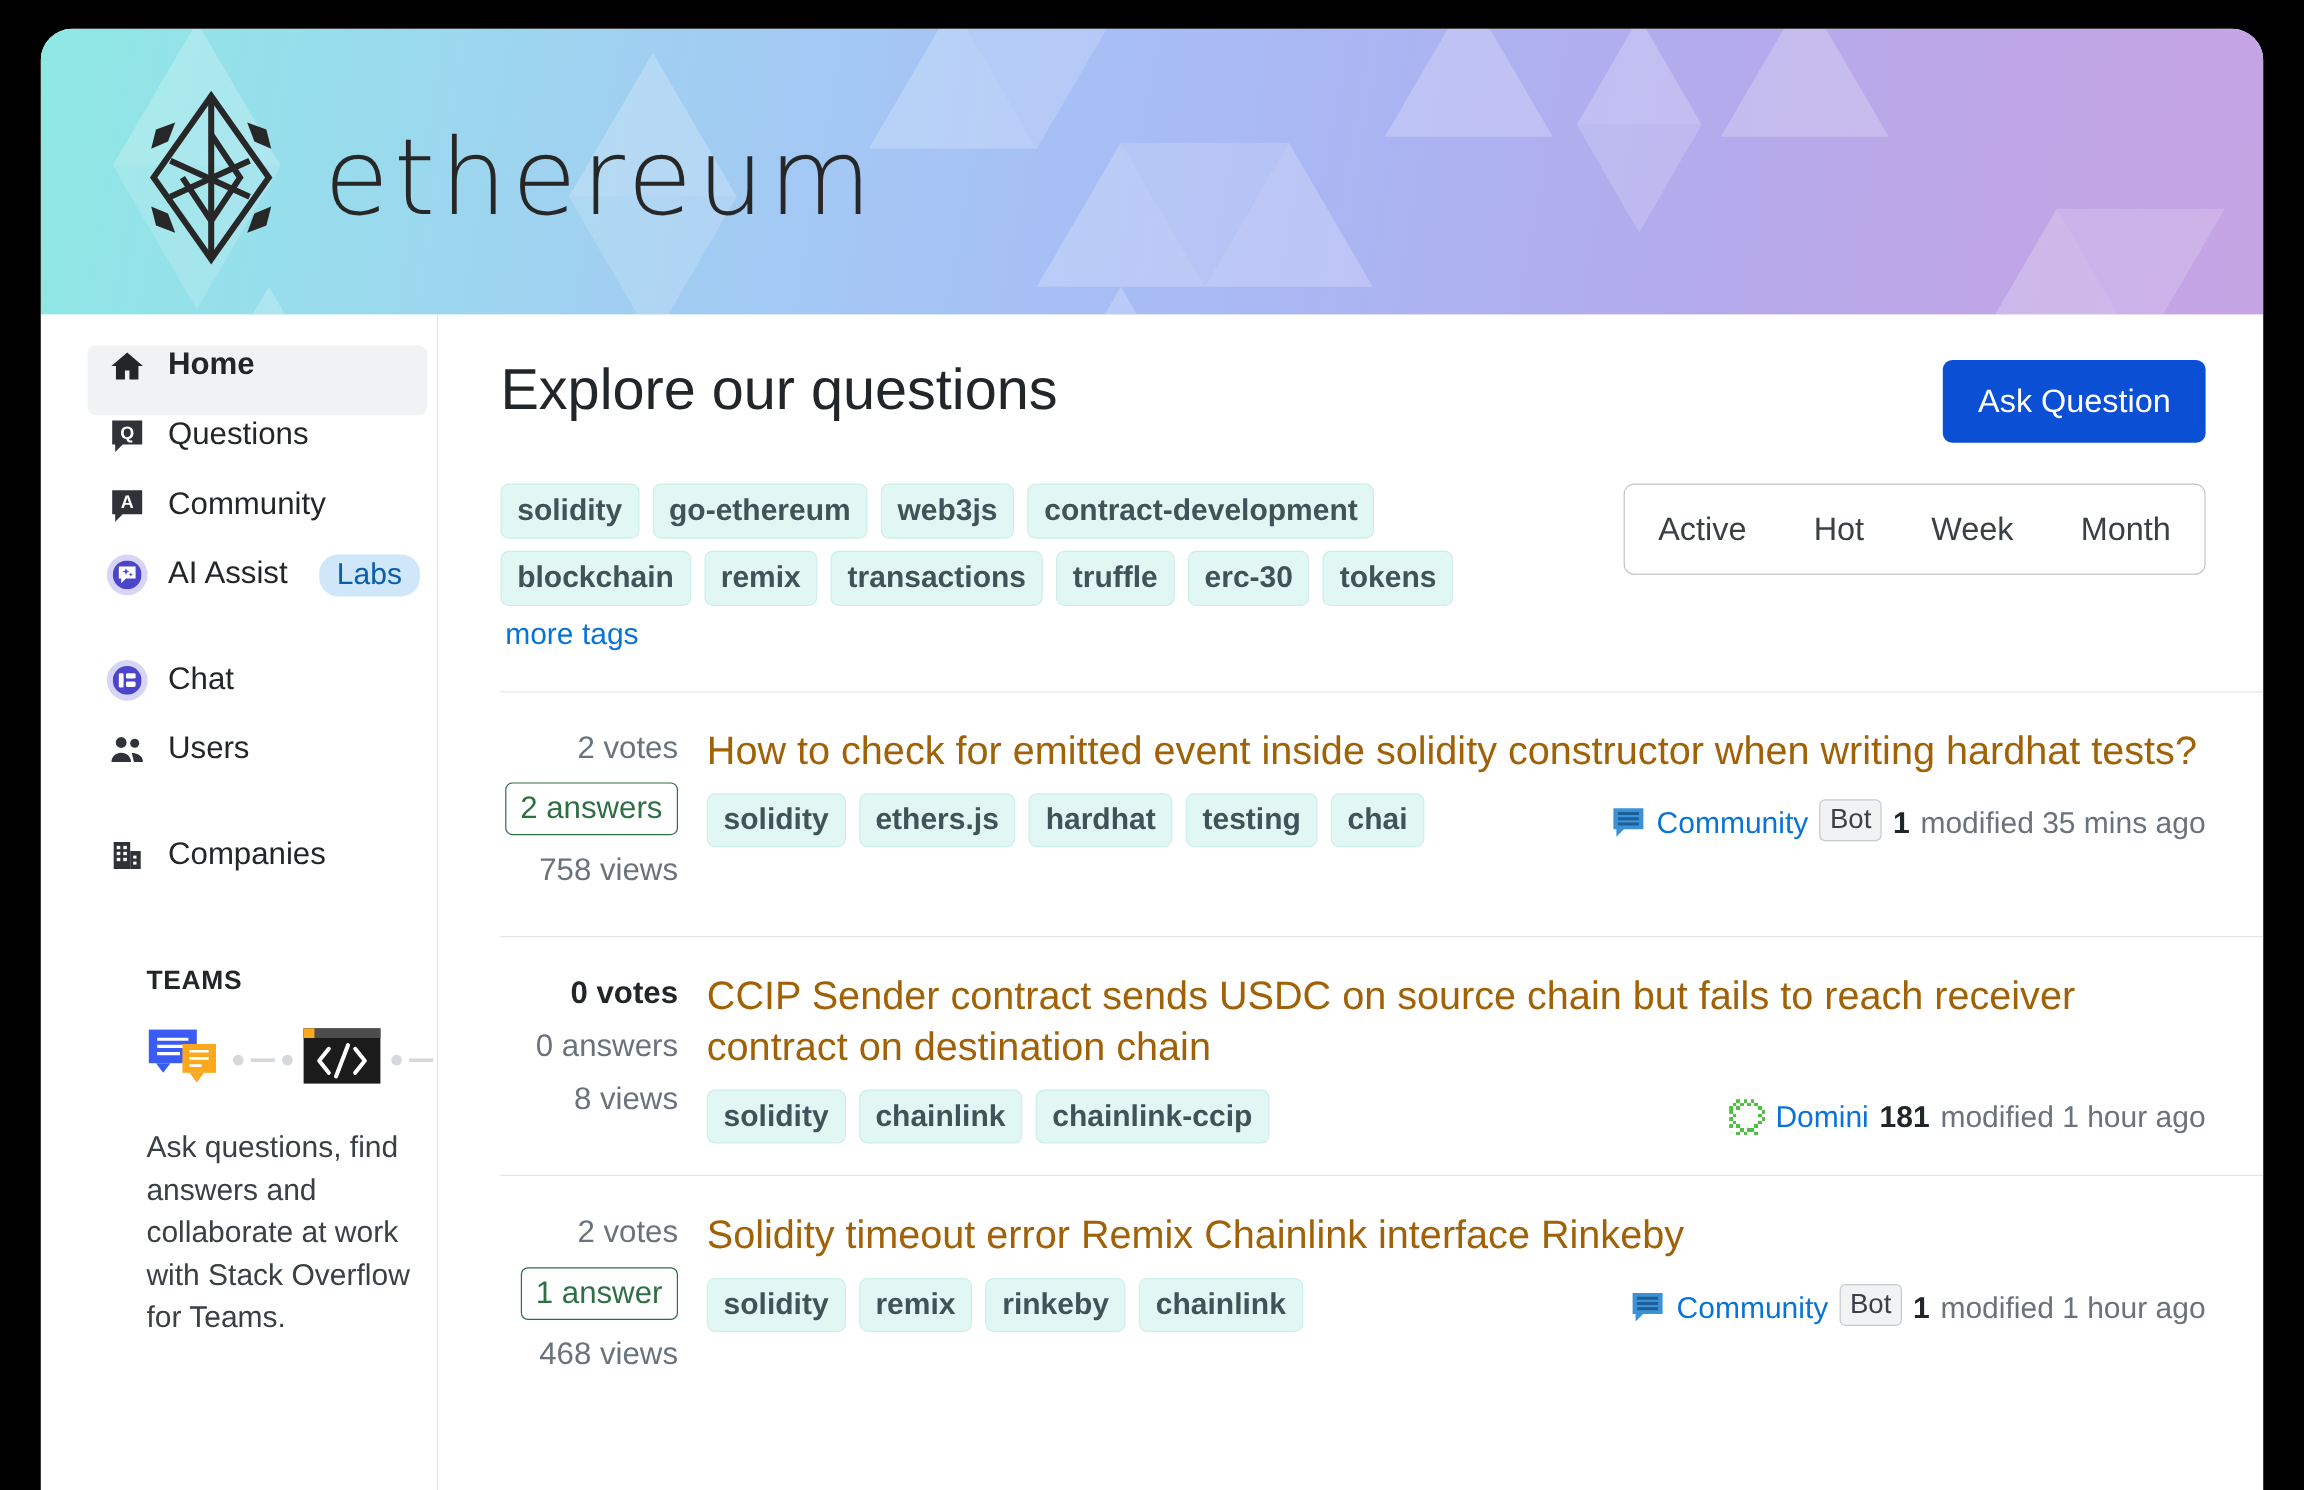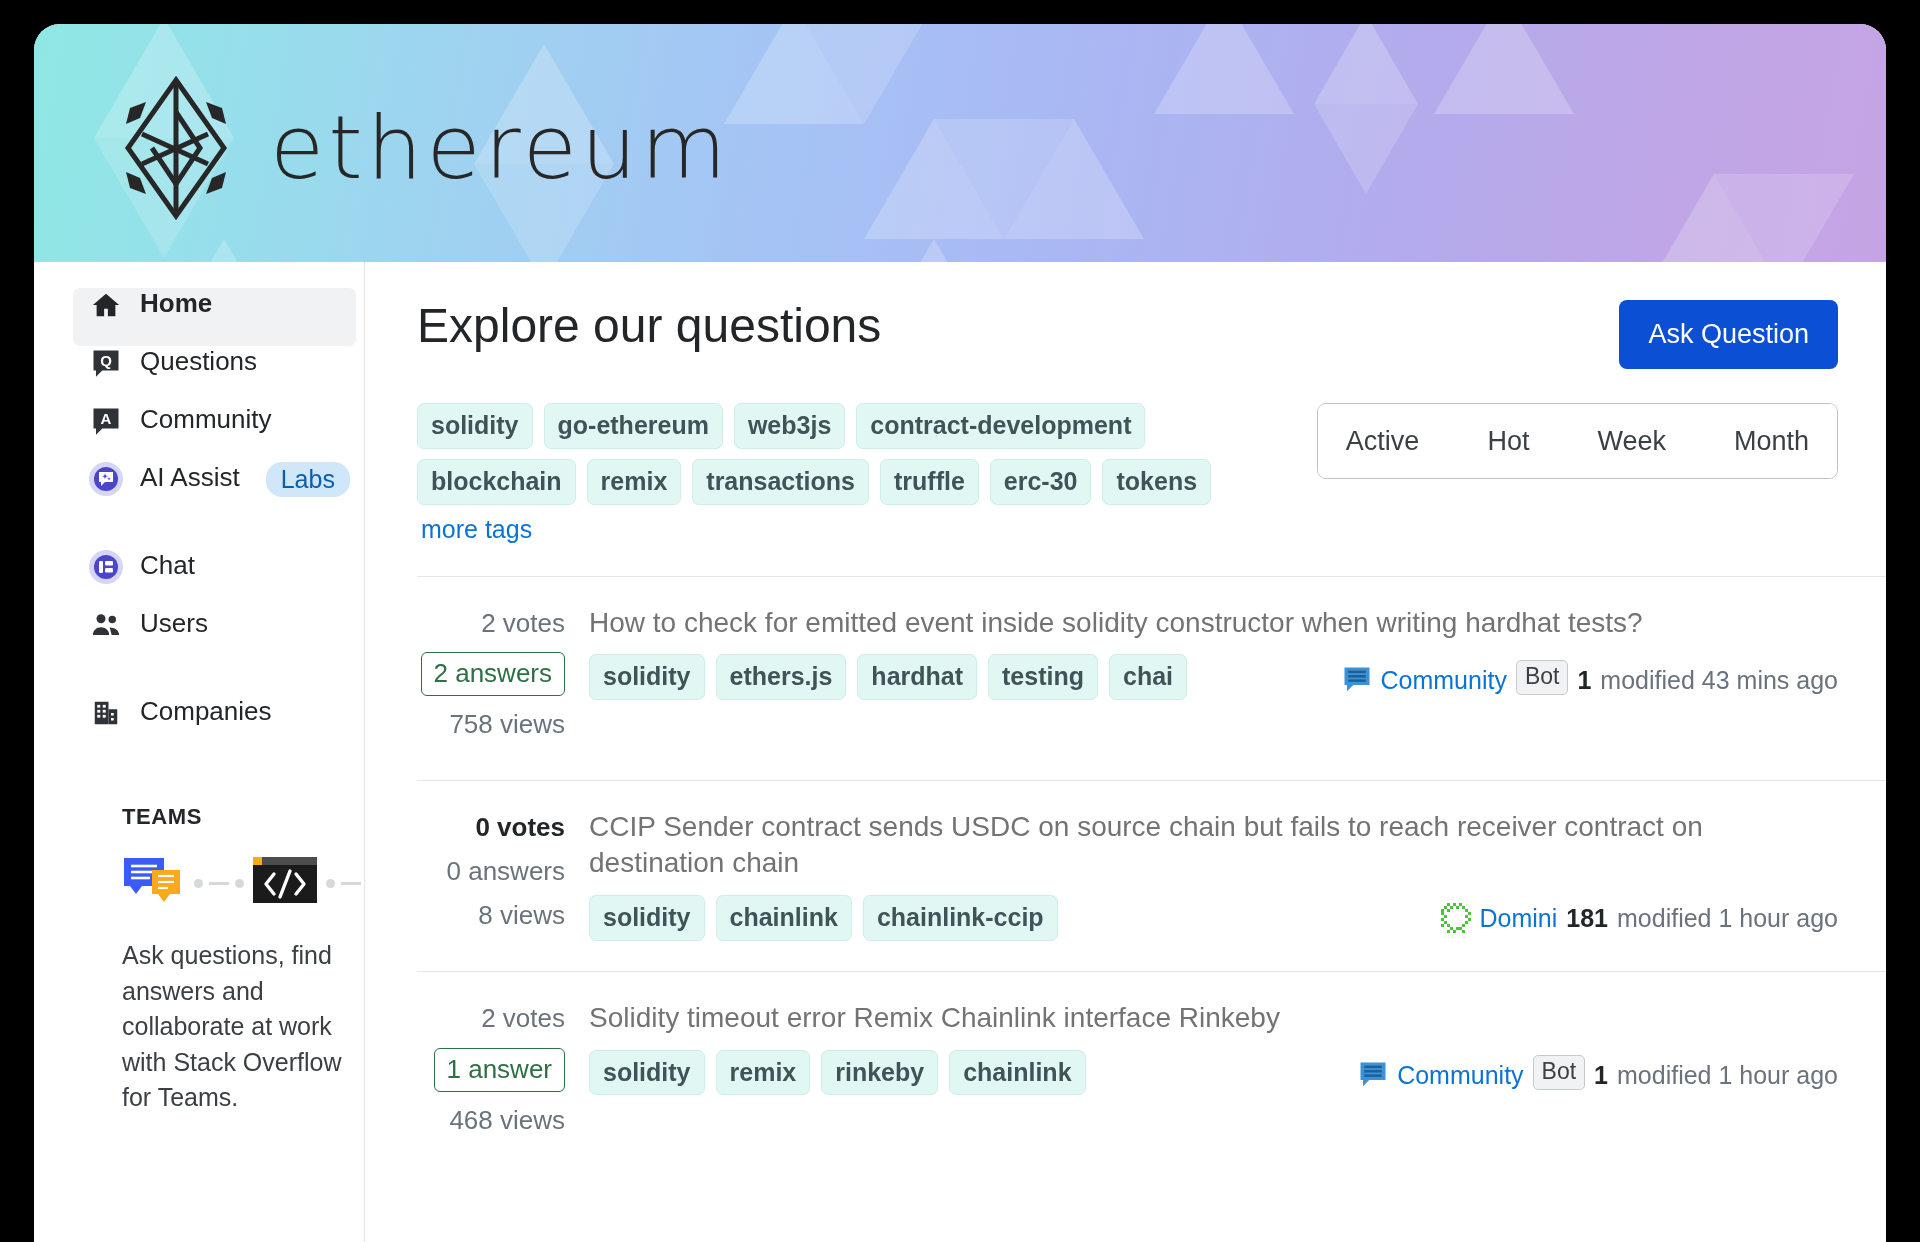--- a/index.html
+++ b/index.html
@@ -232,21 +232,20 @@
     margin-left: 4px;
   }
   #sort-tabs {
     display: flex;
     border: 1px solid #bcc0c4;
     border-radius: 9px;
     overflow: hidden;
     flex: 0 0 auto;
     height: 76px;
     align-items: stretch;
-    gap: 12px;
   }
   .sort-tab {
     display: flex;
     align-items: center;
     padding: 0 28px;
     font-size: 27px;
     color: #3b4045;
     cursor: pointer;
     background: #fff;
     white-space: nowrap;
@@ -281,22 +280,22 @@
     border-radius: 6px;
     padding: 6px 12px;
     font-size: 26px;
     line-height: 1.15;
   }
   .qbody {
     flex: 1 1 auto;
     min-width: 0;
   }
   .qtitle {
-    font-size: 28px;
-    color: #737373;
+    font-size: 33px;
+    color: #a16207;
     line-height: 1.28;
     cursor: pointer;
     display: block;
     margin-bottom: 14px;
   }
   .qfoot {
     display: flex;
     align-items: center;
     justify-content: space-between;
     gap: 26px;
@@ -577,21 +576,21 @@
                       <g stroke="#1c5f96" stroke-width="2">
                         <line x1="5" y1="5.5" x2="19" y2="5.5"></line>
                         <line x1="5" y1="9" x2="19" y2="9"></line>
                         <line x1="5" y1="12.5" x2="19" y2="12.5"></line>
                       </g>
                     </svg>
                   </span>
                   <span class="user">Community</span>
                   <span class="bot-badge">Bot</span>
                   <span class="rep">1</span>
-                  <span>modified 43 mins ago</span>
+                  <span>modified 35 mins ago</span>
                 </div>
               </div>
             </div>
           </div>
 
           <div class="qrow">
             <div class="qstats">
               <div class="qstat"><b>0 votes</b></div>
               <div class="qstat">0 answers</div>
               <div class="qstat">8 views</div>

